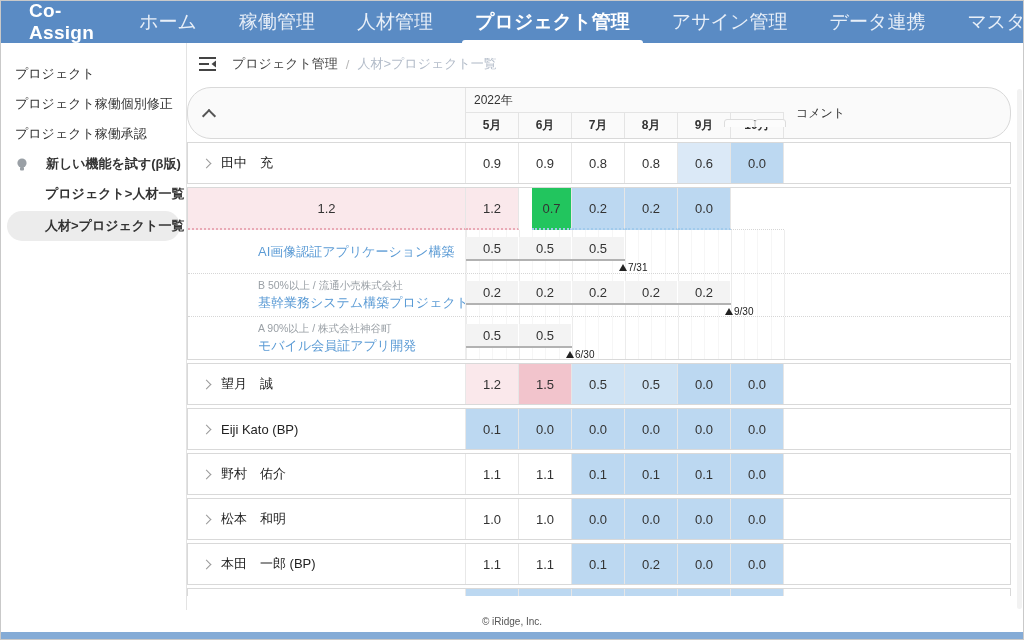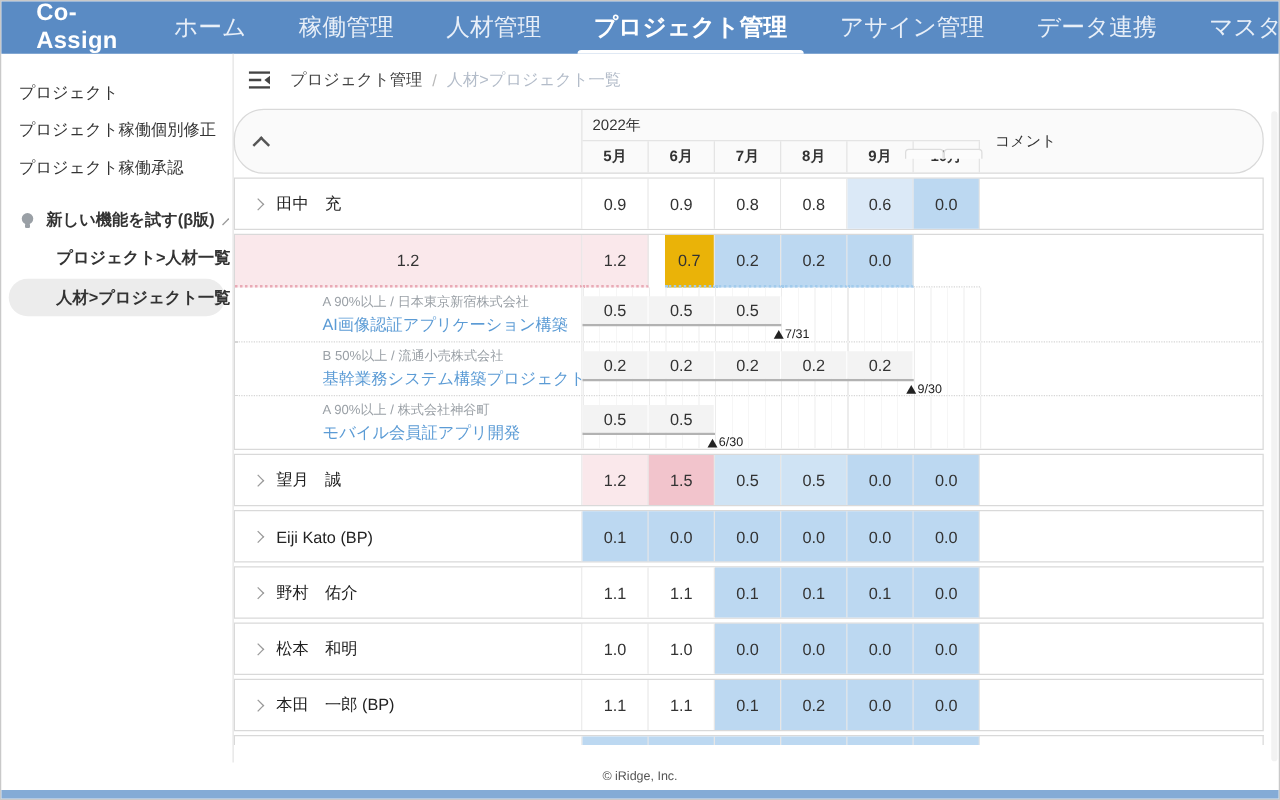--- a/index.html
+++ b/index.html
@@ -21,21 +21,21 @@
   .nav-right { margin-left:auto; display:flex; align-items:center; gap:44px;
     margin-right:30px; font-size:13px; white-space:nowrap; }
   .nav-user { color:#f0f5fb; }
   .nav-logout { cursor:pointer; color:#e8eff8; }
 
   
   .body-row { display:flex; flex:1; min-height:0; }
   .sidebar { width:186px; border-right:1px solid #e3e3e3; padding-top:16px; flex-shrink:0; }
   .side-item { height:30px; display:flex; align-items:center; padding-left:14px;
     font-size:13px; color:#333; cursor:pointer; white-space:nowrap; }
-  .beta-head { margin-top:12px; font-weight:bold; gap:8px; }
+  .beta-head { font-weight:bold; gap:17px; }
   .beta-child { padding-left:44px; font-weight:bold; height:30px; }
   .beta-child.active { background:#ececec; border-radius:16px; margin:2px 6px 0 6px;
     padding-left:38px; }
   .bulb-icon { display:inline-flex; }
   .caret-up { width:7px; height:7px; border-top:1.5px solid #999; border-left:1.5px solid #999;
     transform:rotate(45deg); margin-left:auto; margin-right:16px; margin-top:3px; }
 
   .main { flex:1; min-width:0; position:relative; }
 
   
@@ -228,30 +228,29 @@
           <div class="td-val" style="background-color: rgb(255, 255, 255);">0.8</div>
           <div class="td-val" style="background-color: rgb(219, 233, 247);">0.6</div>
           <div class="td-val" style="background-color: rgb(188, 216, 241);">0.0</div>
           <div class="td-comment"></div>
         </div>
 
         <div class="box">
           <div class="grid prow grp-main">
             <div class="td-val db-pink" style="background-color: rgb(250, 232, 235);">1.2</div>
             <div class="td-val db-pink" style="background-color: rgb(250, 232, 235);">1.2</div>
-            <div class="td-val db-blue" style="background-color: #eab308; margin-left: 13px;">0.7</div>
+            <div class="td-val db-blue" style="background-color: #22c55e; margin-left: 13px;">0.7</div>
             <div class="td-val db-blue" style="background-color: rgb(188, 216, 241);">0.2</div>
             <div class="td-val db-blue" style="background-color: rgb(188, 216, 241);">0.2</div>
             <div class="td-val db-blue" style="background-color: rgb(188, 216, 241);">0.0</div>
             <div class="td-comment"></div>
           </div>
 
           <div class="grid subrow">
             <div class="sub-left">
-              <span class="sub-meta">A 90%以上 / 日本東京新宿株式会社</span>
               <span class="sub-title">AI画像認証アプリケーション構築</span>
             </div>
             <div class="sub-months">
               <div class="gantt" style="width:159px;">
                 <div class="gantt-cell">0.5</div>
                 <div class="gantt-cell">0.5</div>
                 <div class="gantt-cell">0.5</div>
               </div>
               <div class="milestone" style="left:153px;">
                 <span class="milestone-icon"></span>

